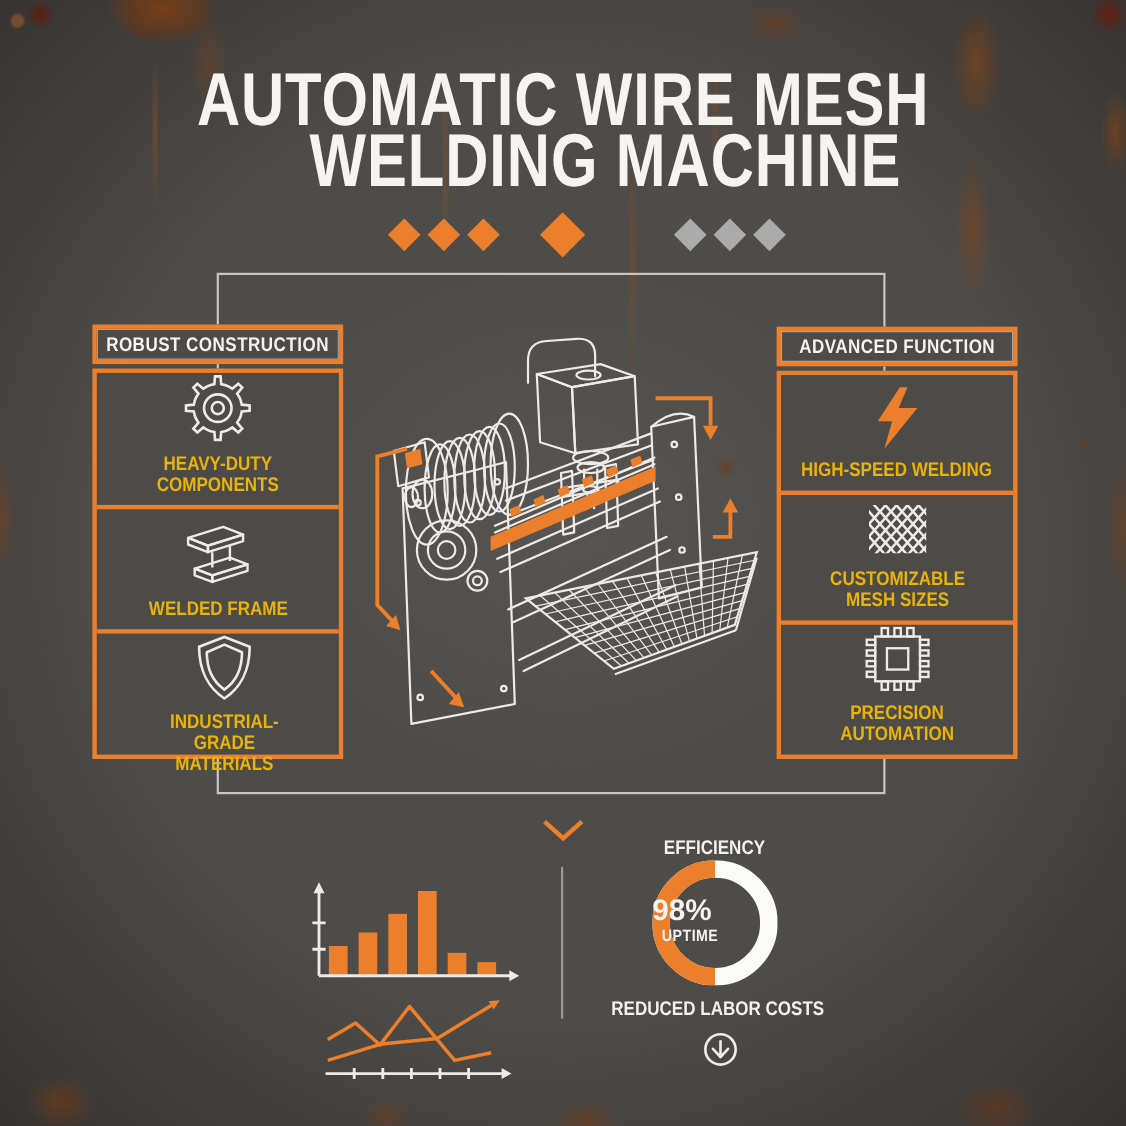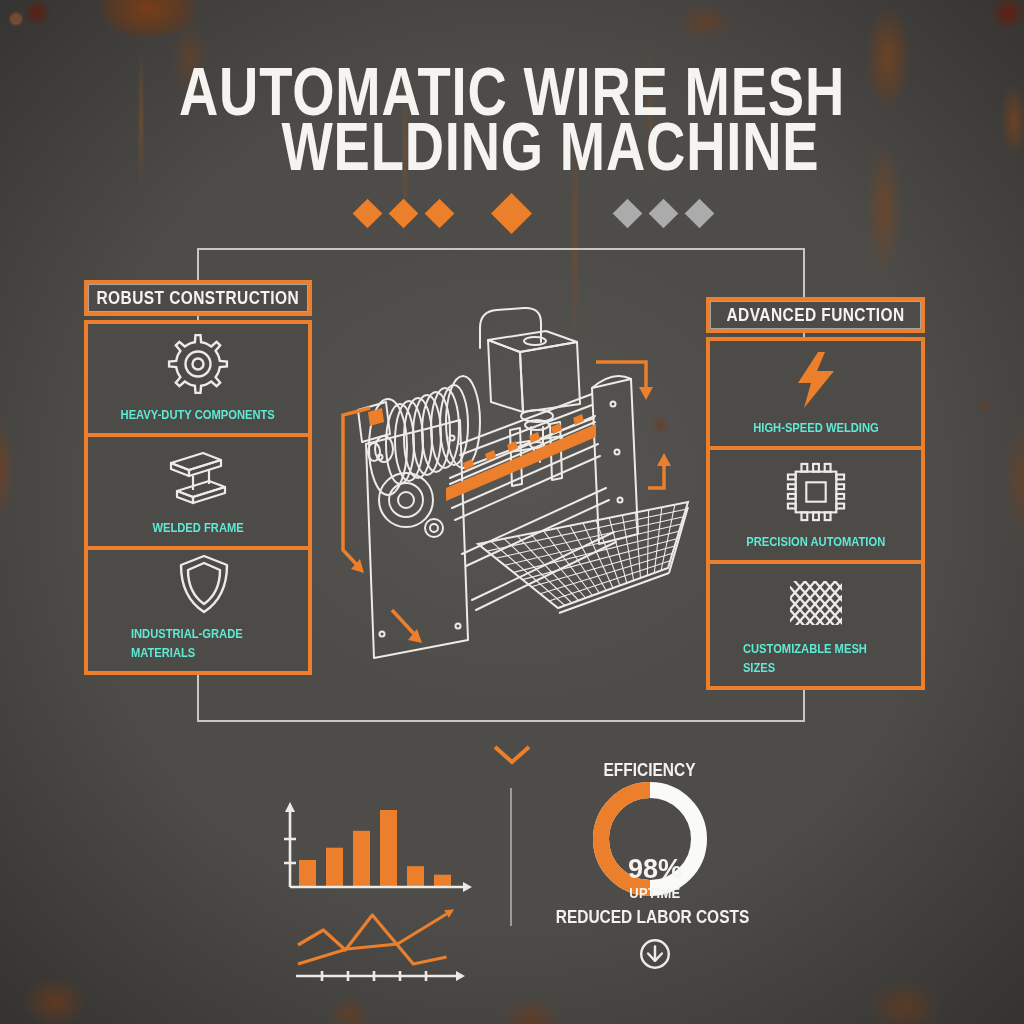--- a/index.html
+++ b/index.html
@@ -54,26 +54,26 @@
          box-shadow:inset 0 0 0 1px rgba(255,255,255,.5);
          display:flex;align-items:center;justify-content:center;
          font-size:18px;font-weight:700;letter-spacing:.5px;}
   .pbody{position:absolute;left:0;right:0;top:40px;bottom:0;background:#4d4b48;
          border:4px solid var(--orange);box-sizing:border-box;
          display:flex;flex-direction:column;}
   .cell{display:flex;flex-direction:column;align-items:center;justify-content:flex-end;
         padding-bottom:9px;box-sizing:border-box;}
   .cell + .cell{border-top:4px solid var(--orange);}
   .cell .icon{margin-bottom:9px;line-height:0;}
-  .lbl{font-size:13px;font-weight:700;text-align:left;line-height:19px;color:#5eead4;}
+  .lbl{font-size:18px;font-weight:700;text-align:center;line-height:19px;color:#eab308;}
   
   .statTitle{position:absolute;font-size:18px;font-weight:700;text-align:center;line-height:25px;color:#F2F1EE;}
   .divider{position:absolute;left:510px;top:788px;width:2px;height:138px;background:#9B9B98;}
   .donut-wrap{position:absolute;left:593px;top:782px;width:114px;height:114px;}
-  .donut-txt{position:absolute;left:0;top:30px;width:124px;text-align:center;margin-top:42px;}
+  .donut-txt{position:absolute;left:0;top:30px;width:124px;text-align:left;}
   .donut-txt .big{font-size:27px;font-weight:700;line-height:30px;display:block;}
   .donut-txt .small{font-size:15px;font-weight:700;letter-spacing:.5px;display:block;}
   svg{display:block;}
   .o-fill{fill:var(--orange);stroke:none;}
   .o-stroke{stroke:var(--orange);fill:none;}
   .w-stroke{stroke:#ECEBE8;fill:none;}
 </style>
 </head>
 <body>
 
@@ -173,21 +173,21 @@
       <polygon class="o-fill" points="309,95 323,95 316,108"></polygon>
       <path d="M318,196 L334,196 L334,172"></path>
       <polygon class="o-fill" points="327,174 341,174 334,161"></polygon>
       <path d="M40,116 L13,123 L13,258 L28,274"></path>
       <polygon class="o-fill" points="34,281 21,277 30,267"></polygon>
       <path d="M62,318 L86,344"></path>
       <polygon class="o-fill" points="92,351 78,348 87,337"></polygon>
     </g>
   </svg>
 
-  <div class="panel" style="left:84px;top:280px;width:228px;height:395px;">
+  <div class="panel" style="left:84px;top:295px;width:228px;height:395px;">
     <div class="phead">
       <span class="cond">ROBUST CONSTRUCTION</span>
     </div>
     <div class="pbody">
       <div class="cell" style="flex:0 0 109px;">
         <div class="icon">
           <svg width="64" height="64" viewBox="0 0 64 64" class="w-stroke" stroke-width="2.4">
             <path id="gear-path" d="M52.8,24.8L53.8,28.9L60.9,29.5L60.9,34.5L53.8,35.1L52.8,39.2L51.8,41.6L49.6,45.2L54.2,50.6L50.6,54.2L45.2,49.6L41.6,51.8L39.2,52.8L35.1,53.8L34.5,60.9L29.5,60.9L28.9,53.8L24.8,52.8L22.4,51.8L18.8,49.6L13.4,54.2L9.8,50.6L14.4,45.2L12.2,41.6L11.2,39.2L10.2,35.1L3.1,34.5L3.1,29.5L10.2,28.9L11.2,24.8L12.2,22.4L14.4,18.8L9.8,13.4L13.4,9.8L18.8,14.4L22.4,12.2L24.8,11.2L28.9,10.2L29.5,3.1L34.5,3.1L35.1,10.2L39.2,11.2L41.6,12.2L45.2,14.4L50.6,9.8L54.2,13.4L49.6,18.8L51.8,22.4Z"></path>
               <circle cx="32" cy="32" r="12.5"></circle>
               <circle cx="32" cy="32" r="5.5"></circle>
@@ -226,43 +226,20 @@
       <span class="cond">ADVANCED FUNCTION</span>
     </div>
     <div class="pbody">
       <div class="cell" style="flex:0 0 105px;">
         <div class="icon">
           <svg width="52" height="58" viewBox="0 0 52 58">
             <polygon class="o-fill" points="28,1 8,32 21,32 14,57 44,20 27,20 35,1"></polygon>
           </svg>
         </div>
         <div class="lbl"><span class="cond2">HIGH-SPEED WELDING</span></div>
-      </div>
-      <div class="cell" style="flex:0 0 114px;">
-        <div class="icon">
-          <svg width="62" height="62" viewBox="0 0 64 64" class="w-stroke" stroke-width="2.2">
-            <rect x="11" y="11" width="42" height="42"></rect>
-            <rect x="22" y="22" width="20" height="20"></rect>
-            <rect x="17" y="3" width="6" height="8"></rect>
-              <rect x="29" y="3" width="6" height="8"></rect>
-              <rect x="41" y="3" width="6" height="8"></rect>
-            <rect x="17" y="53" width="6" height="8"></rect>
-              <rect x="29" y="53" width="6" height="8"></rect>
-              <rect x="41" y="53" width="6" height="8"></rect>
-            <rect x="3" y="14" width="8" height="5"></rect>
-              <rect x="3" y="24" width="8" height="5"></rect>
-              <rect x="3" y="34" width="8" height="5"></rect>
-              <rect x="3" y="44" width="8" height="5"></rect>
-            <rect x="53" y="14" width="8" height="5"></rect>
-              <rect x="53" y="24" width="8" height="5"></rect>
-              <rect x="53" y="34" width="8" height="5"></rect>
-              <rect x="53" y="44" width="8" height="5"></rect>
-          </svg>
-        </div>
-        <div class="lbl"><span class="cond2">PRECISION AUTOMATION</span></div>
       </div>
       <div class="cell" style="flex:1;">
         <div class="icon">
           <svg width="60" height="54" viewBox="0 0 60 54">
             <defs>
                 <clipPath id="meshclip">
                   <rect x="4" y="5" width="52" height="44"></rect>
                 </clipPath>
               </defs>
             <g id="mesh-lines" clip-path="url(#meshclip)" class="w-stroke" stroke-width="2.3">
@@ -284,20 +261,43 @@
                 <path d="M92,2 L46,54"></path>
                 <path d="M56,2 L102,54"></path>
                 <path d="M102,2 L56,54"></path>
                 <path d="M66,2 L112,54"></path>
                 <path d="M112,2 L66,54"></path>
               </g>
           </svg>
         </div>
         <div class="lbl" style="max-width:170px;"><span class="cond2">CUSTOMIZABLE MESH SIZES</span></div>
       </div>
+      <div class="cell" style="flex:0 0 114px;">
+        <div class="icon">
+          <svg width="62" height="62" viewBox="0 0 64 64" class="w-stroke" stroke-width="2.2">
+            <rect x="11" y="11" width="42" height="42"></rect>
+            <rect x="22" y="22" width="20" height="20"></rect>
+            <rect x="17" y="3" width="6" height="8"></rect>
+              <rect x="29" y="3" width="6" height="8"></rect>
+              <rect x="41" y="3" width="6" height="8"></rect>
+            <rect x="17" y="53" width="6" height="8"></rect>
+              <rect x="29" y="53" width="6" height="8"></rect>
+              <rect x="41" y="53" width="6" height="8"></rect>
+            <rect x="3" y="14" width="8" height="5"></rect>
+              <rect x="3" y="24" width="8" height="5"></rect>
+              <rect x="3" y="34" width="8" height="5"></rect>
+              <rect x="3" y="44" width="8" height="5"></rect>
+            <rect x="53" y="14" width="8" height="5"></rect>
+              <rect x="53" y="24" width="8" height="5"></rect>
+              <rect x="53" y="34" width="8" height="5"></rect>
+              <rect x="53" y="44" width="8" height="5"></rect>
+          </svg>
+        </div>
+        <div class="lbl"><span class="cond2">PRECISION AUTOMATION</span></div>
+      </div>
     </div>
   </div>
 
   <svg style="position:absolute;left:492px;top:744px;" width="40" height="24" viewBox="0 0 40 24">
     <polyline points="3,3 20,18 37,3" class="o-stroke" stroke-width="4"></polyline>
   </svg>
 
 
   <svg id="bar-chart" style="position:absolute;left:278px;top:800px;" width="196" height="94" viewBox="0 0 196 94">
     <g id="bars">

